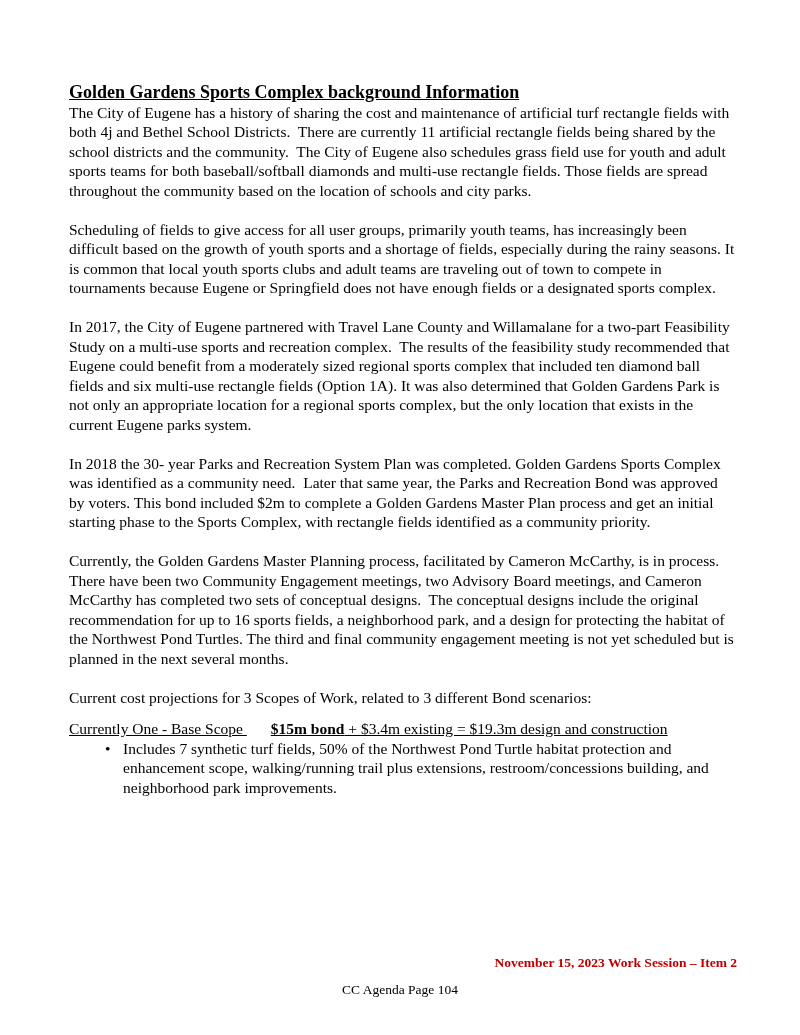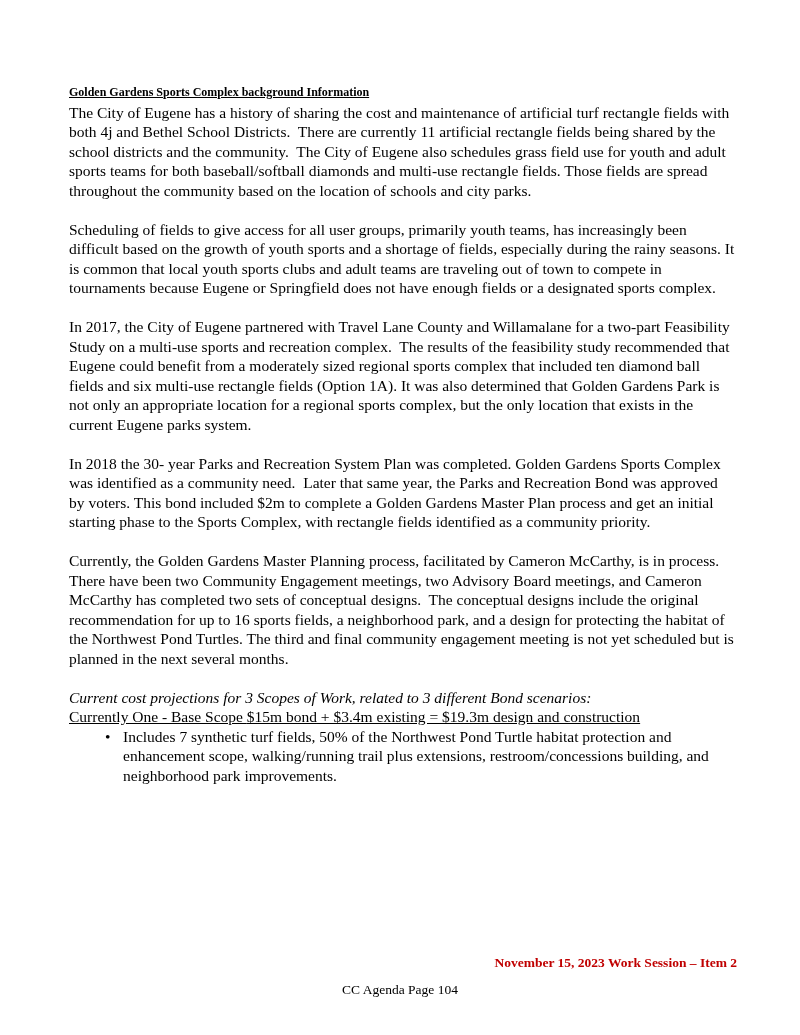--- a/index.html
+++ b/index.html
@@ -17,42 +17,42 @@
     font-size: 15.5px;
     line-height: 19.5px;
     color: #000000;
     overflow: hidden;
   }
   .content {
     padding: 83px 63px 0 69px;
   }
   .doc-title {
     margin: 0;
-    font-size: 12px;
+    font-size: 18px;
     font-weight: bold;
     text-decoration: underline;
     white-space: pre-wrap;
   }
   .para {
     margin: 0 0 19.5px 0;
     white-space: pre-wrap;
   }
   .para.tight {
-    margin-bottom: 0;
-    font-style: italic;
+    margin-bottom: 12px;
   }
   .scenario-line {
     margin: 0;
     white-space: pre-wrap;
   }
   .scenario-line .underlined {
     text-decoration: underline;
   }
   .scenario-line strong {
-    font-weight: normal;
+    font-weight: bold;
+    margin-left: 24px;
   }
   .bullet-item {
     display: flex;
     margin: 0 0 19.5px 0;
   }
   .bullet-item .marker {
     flex: 0 0 18px;
     margin-left: 36px;
     width: 18px;
   }

